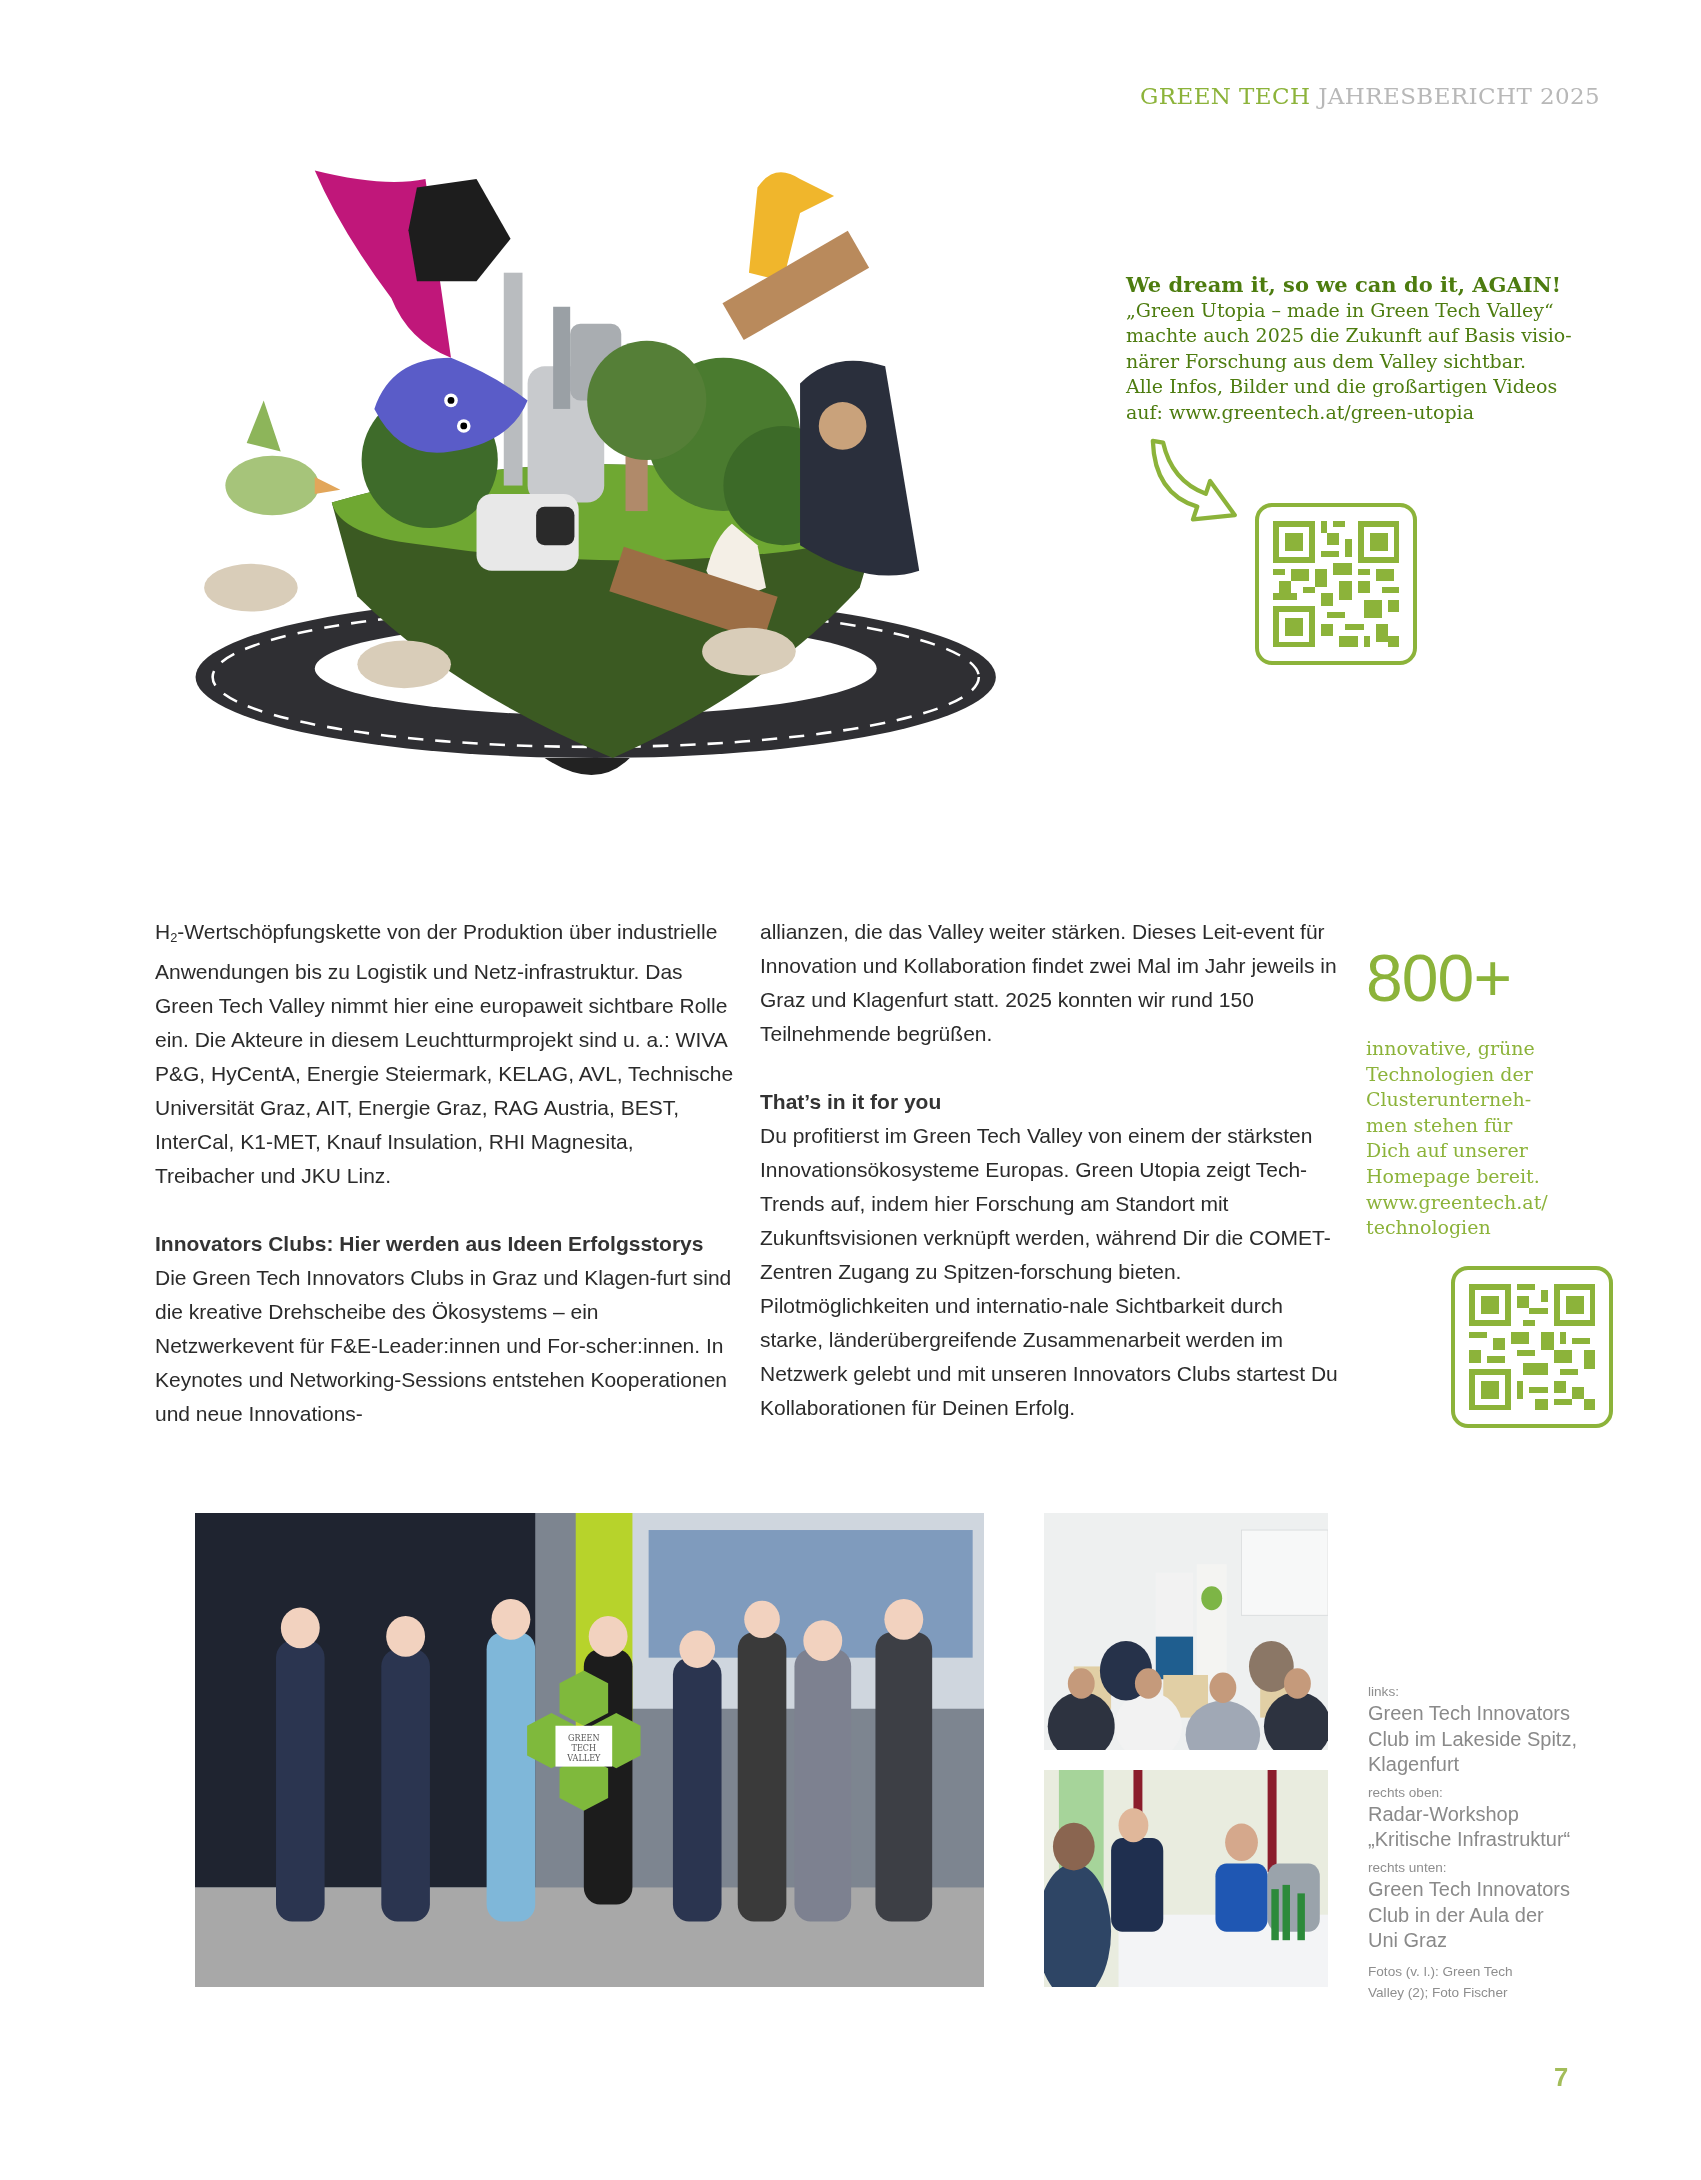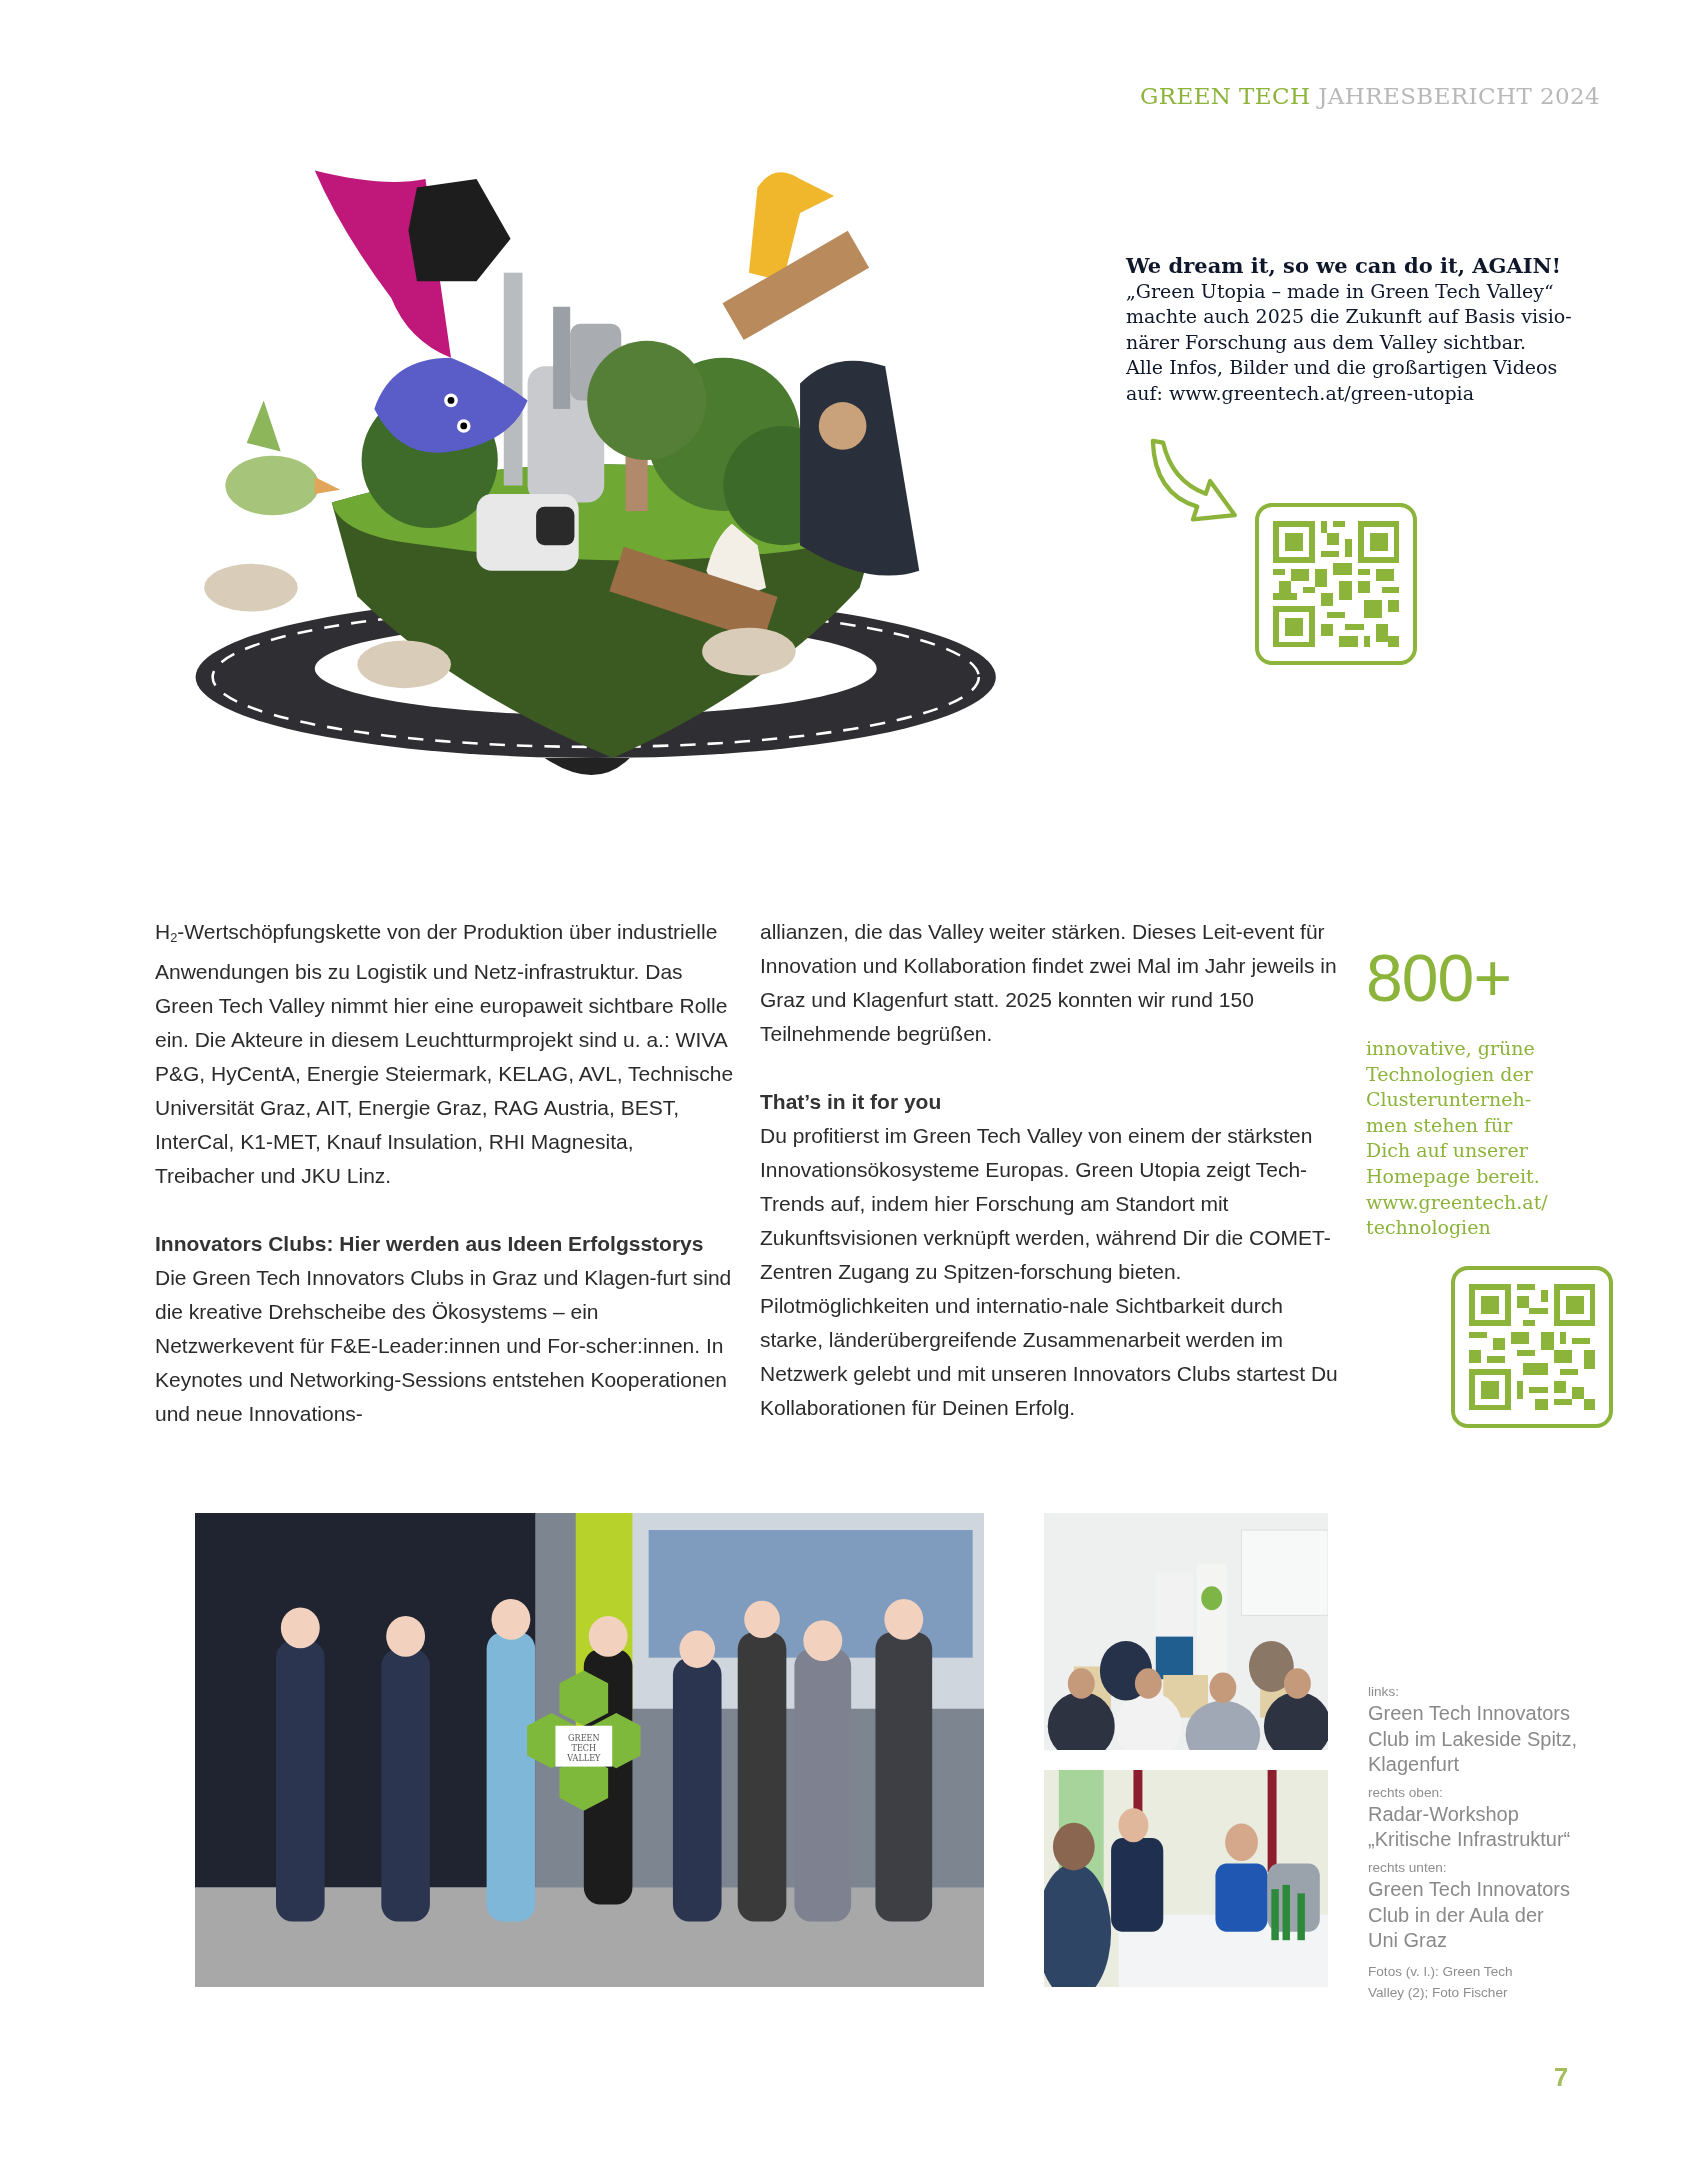--- a/index.html
+++ b/index.html
@@ -7,21 +7,21 @@
   body { position: relative; font-family: "Liberation Sans", sans-serif; color: #2b2b2b; }
 
   .running-head { position: absolute; top: 83px; left: 1140px; font-family: "DejaVu Serif", serif; font-size: 23px; letter-spacing: 0.4px; white-space: nowrap; }
   .running-head .green { color: #8cb33a; }
   .running-head .grey { color: #b8b8b8; }
 
   
   .hero { position: absolute; left: 170px; top: 145px; width: 894px; height: 630px; }
   .hero svg { width: 100%; height: 100%; display: block; }
 
-  .promo { position: absolute; left: 1126px; top: 253px; width: 477px; font-family: "DejaVu Serif", serif; color: #0f172a; font-size: 19px; line-height: 25.6px; }
+  .promo { position: absolute; left: 1126px; top: 272px; width: 477px; font-family: "DejaVu Serif", serif; color: #4d7c0f; font-size: 19px; line-height: 25.6px; }
   .promo .headline { font-weight: bold; font-size: 21px; }
 
   .arrow { position: absolute; left: 1146px; top: 434px; width: 94px; height: 98px; }
   .qr { position: absolute; border: 4.3px solid #8cb33a; border-radius: 17px; background: #fff; padding: 13.6px; }
   .qr svg { width: 100%; height: 100%; display: block; }
   .qr-1 { left: 1255px; top: 503px; width: 162px; height: 162px; }
   .qr-2 { left: 1451px; top: 1266px; width: 162px; height: 162px; }
 
   
   .col { position: absolute; top: 915px; width: 579px; font-size: 21px; line-height: 34px; color: #2b2b2b; }
@@ -49,21 +49,21 @@
   .captions .text { font-size: 20px; line-height: 25.6px; color: #8a8a8a; }
   .captions .credit { font-size: 13.6px; line-height: 21px; margin-top: 6.8px; color: #8e8e8e; }
 
   .page-number { position: absolute; left: 1554px; top: 2063px; font-weight: bold; font-size: 25.6px; color: #a3bd5a; }
 </style>
 </head>
 <body>
 
 <div class="running-head">
   <span class="green">GREEN TECH</span>
-  <span class="grey">JAHRESBERICHT 2024</span>
+  <span class="grey">JAHRESBERICHT 2025</span>
 </div>
 
 <div class="hero" title="Green Utopia collage: floating grass island with industrial plant, trees, road with futuristic cars, flying bird, cape, rock, blue shoe, skateboarding figures, person in pod">
   <svg viewBox="0 0 1050 740" xmlns="http://www.w3.org/2000/svg">
 
     <ellipse cx="500" cy="625" rx="470" ry="95" fill="#2f2f33"></ellipse>
     <ellipse cx="500" cy="625" rx="450" ry="82" fill="none" stroke="#fff" stroke-width="3" stroke-dasharray="18 14"></ellipse>
     <ellipse cx="500" cy="615" rx="330" ry="55" fill="#ffffff"></ellipse>
 
     <path d="M190 420 Q500 330 840 420 L810 520 Q700 640 520 720 Q330 640 220 530 Z" fill="#3b5a22"></path>

